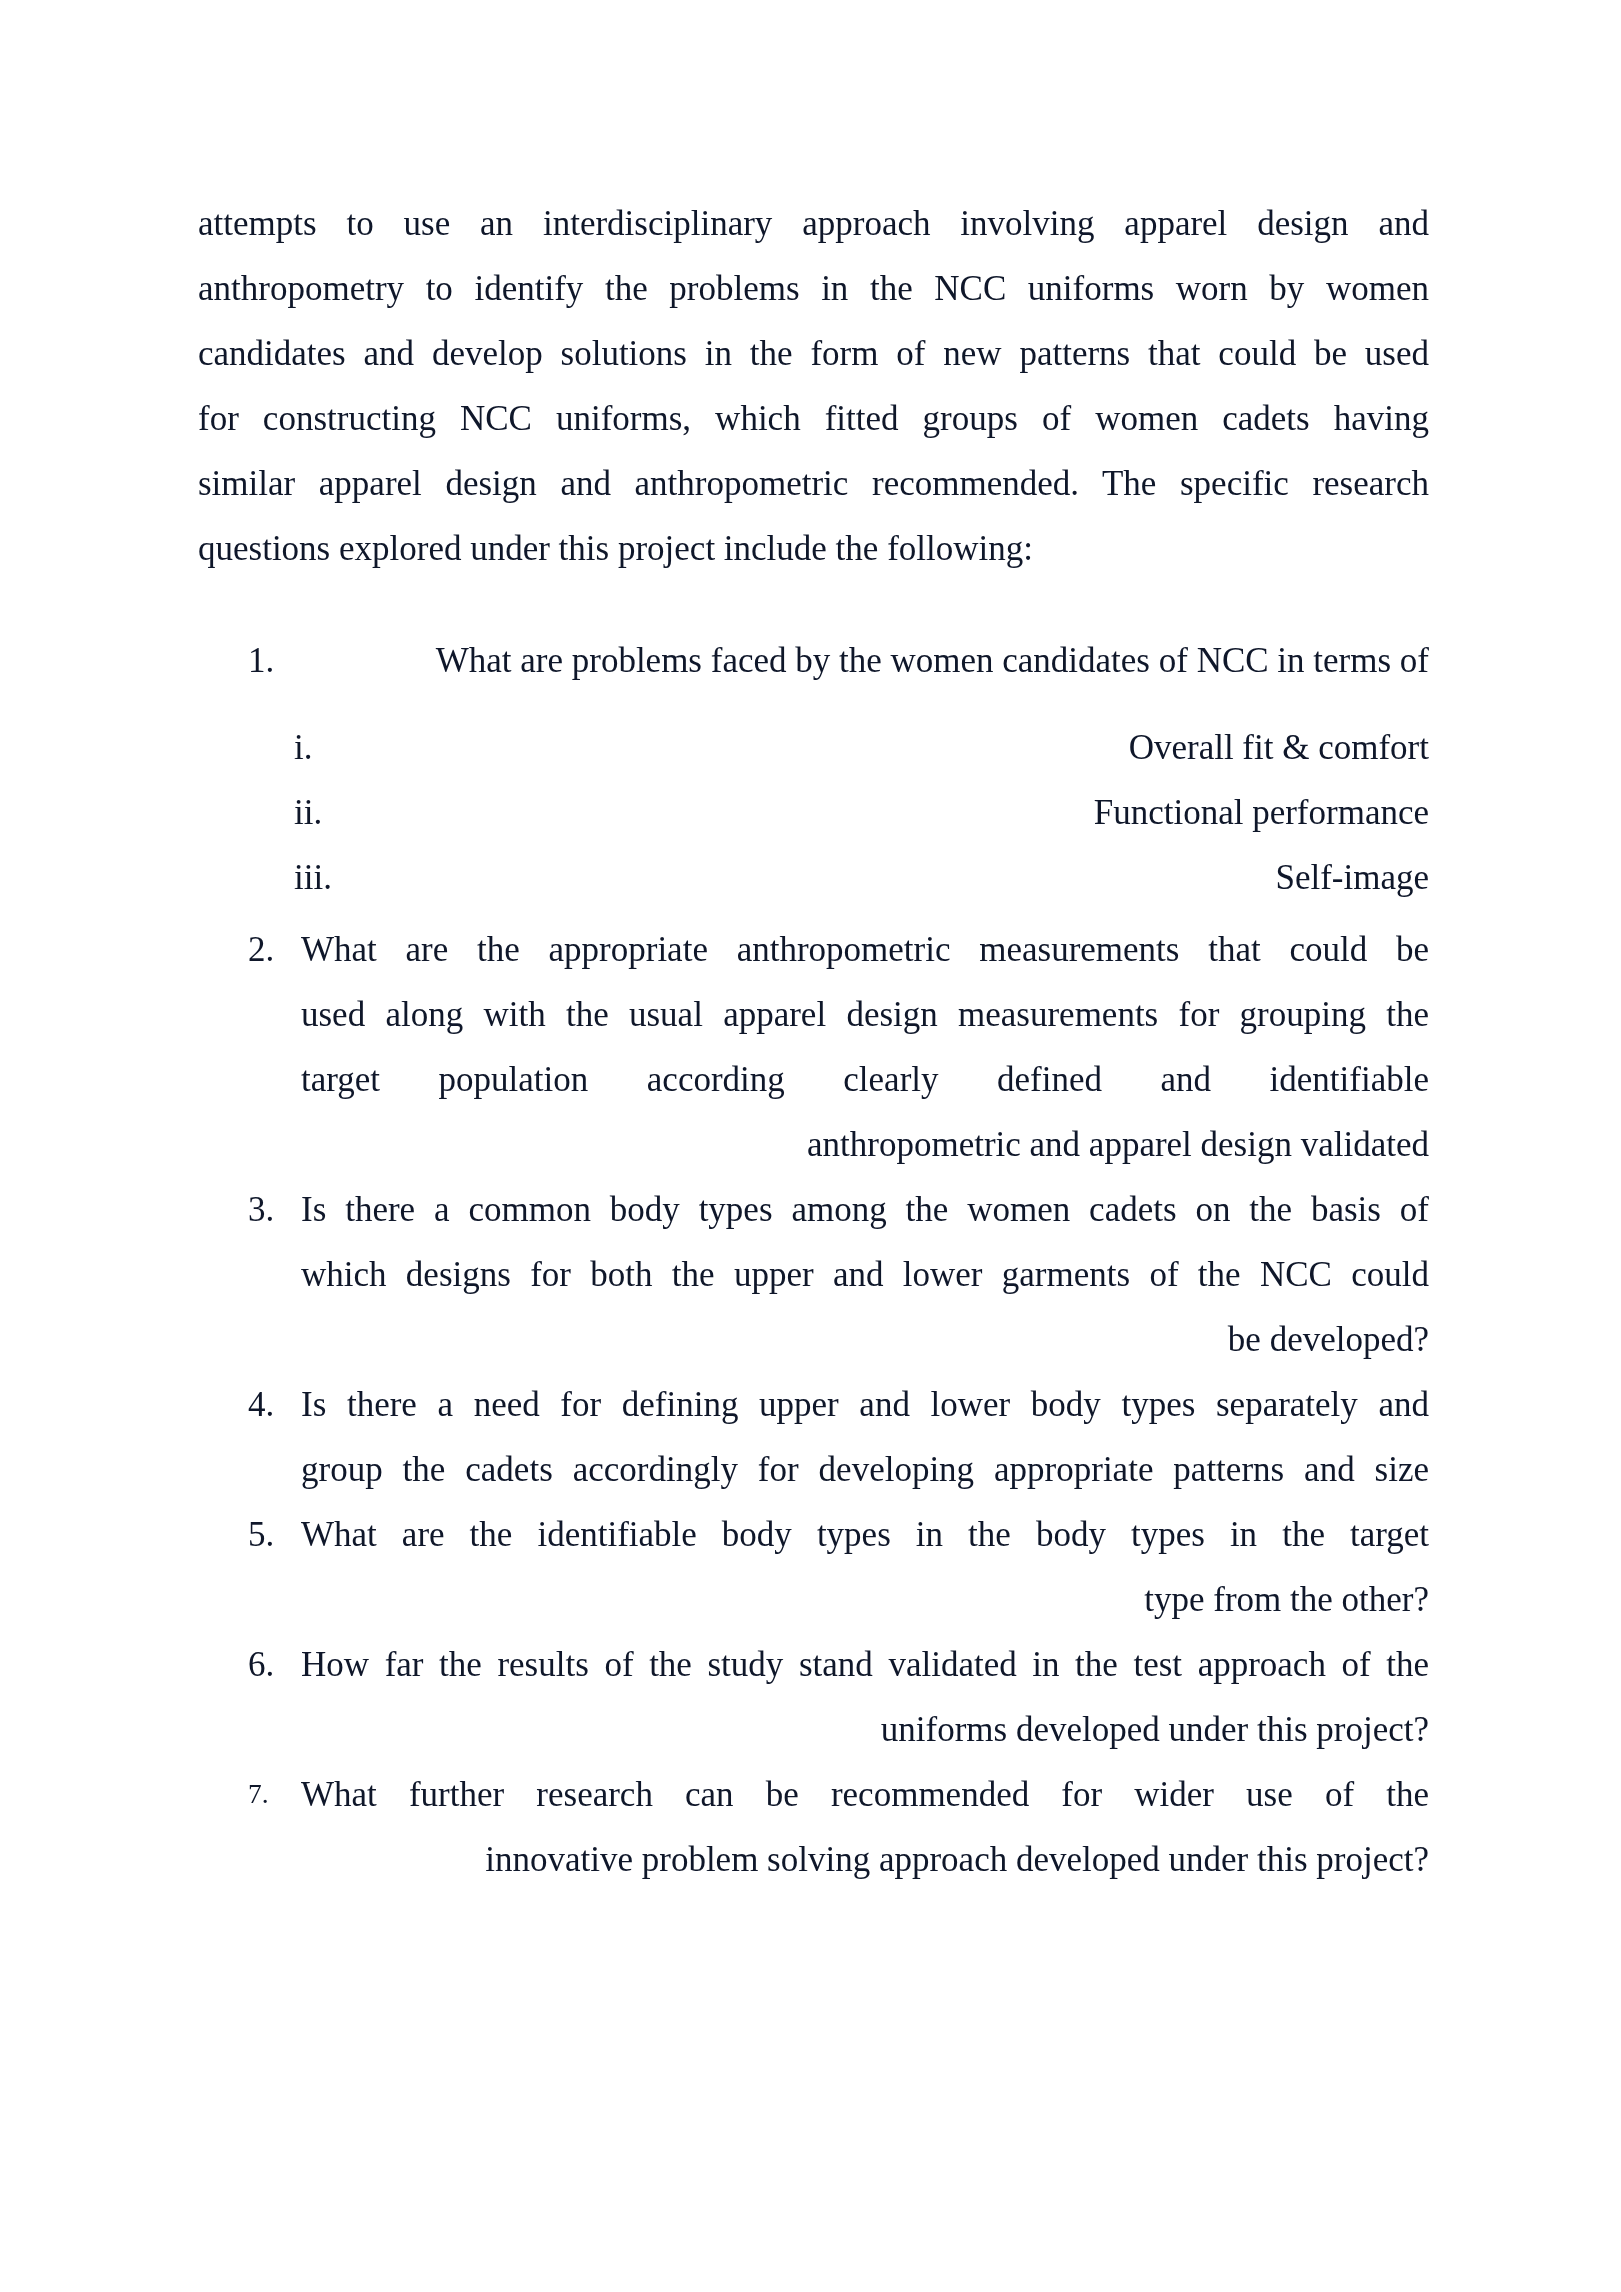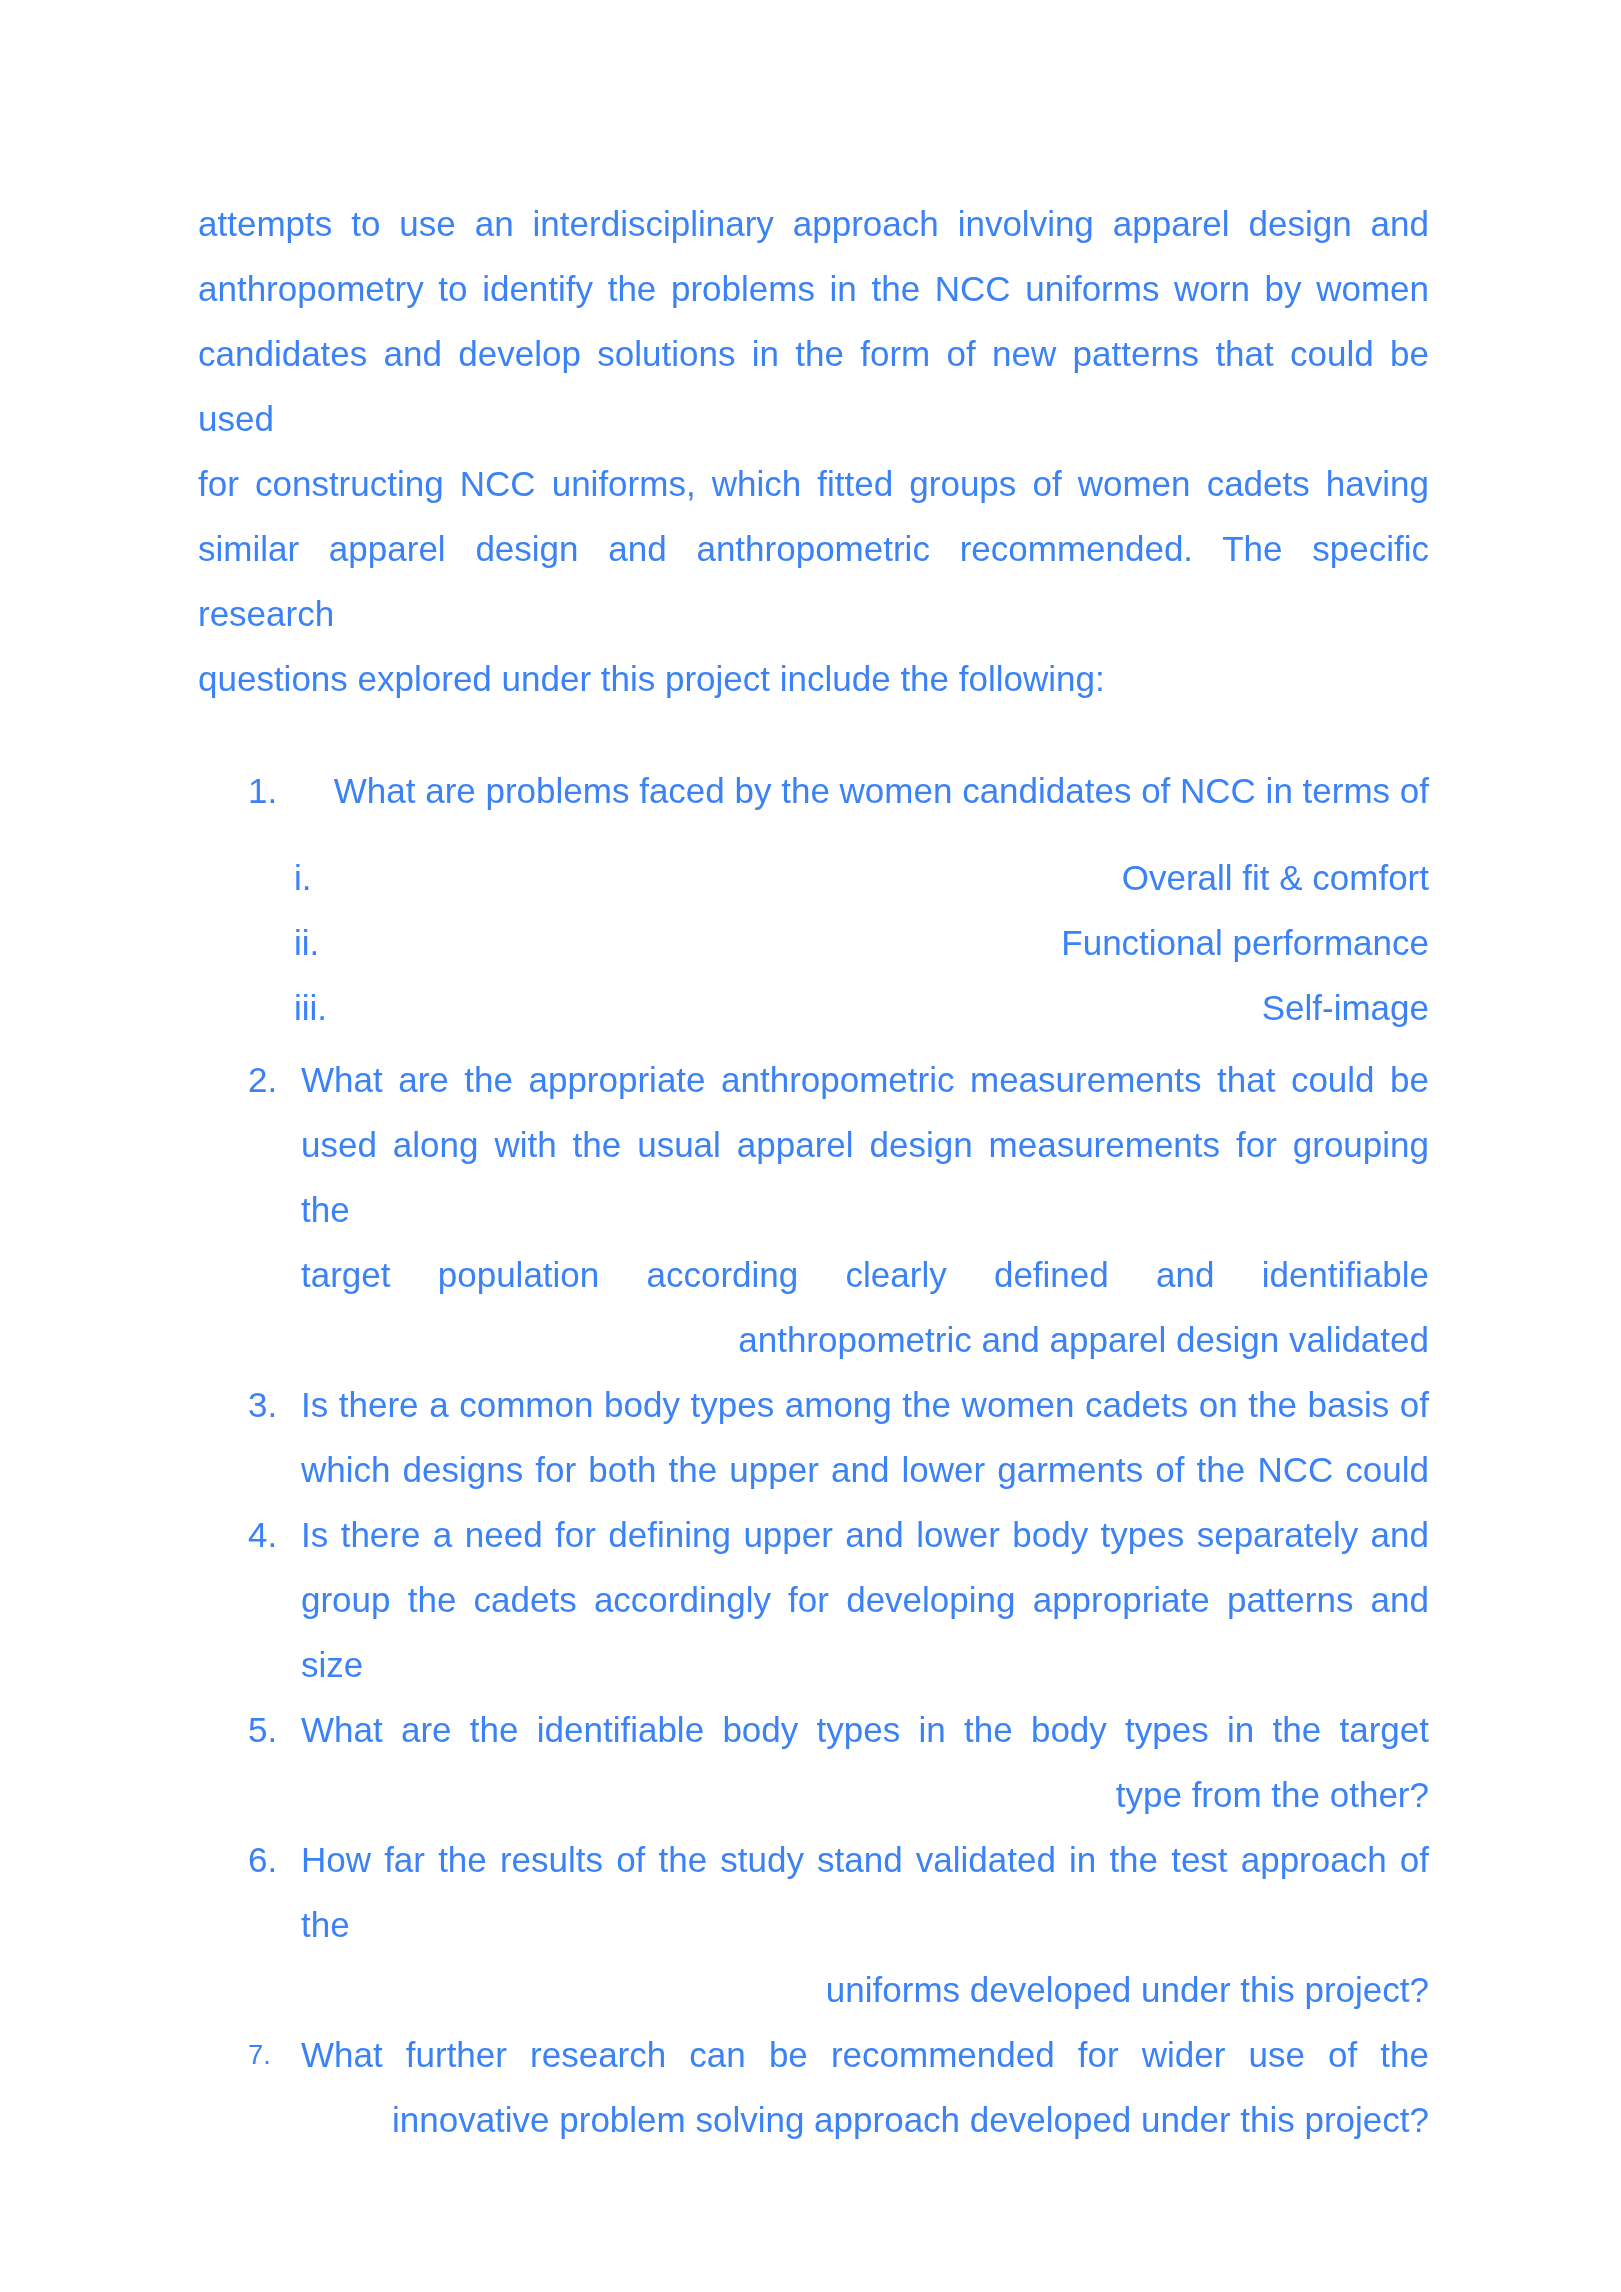--- a/index.html
+++ b/index.html
@@ -11,22 +11,22 @@
     width: 1621px;
     height: 2293px;
     position: relative;
   }
   .page {
     width: 1621px;
     height: 2293px;
     box-sizing: border-box;
     padding: 191px 192px 0 198px;
     background: #ffffff;
-    color: #3b82f6;
-    font-family: Liberation Sans, sans-serif;
+    color: #0f172a;
+    font-family: Liberation Serif, serif;
     font-size: 35px;
     line-height: 65px;
     overflow: hidden;
   }
   .para .tline {
     text-align: justify;
   }
   .tline {
     white-space: nowrap;
     text-align: right;
@@ -106,20 +106,21 @@
       <div class="tline just">What are the appropriate anthropometric measurements that could be</div>
       <div class="tline just">used along with the usual apparel design measurements for grouping the</div>
       <div class="tline just">target population according clearly defined and identifiable</div>
       <div class="tline">anthropometric and apparel design validated</div>
     </div>
 
     <div class="qitem">
       <span class="qnum">3.</span>
       <div class="tline just">Is there a common body types among the women cadets on the basis of</div>
       <div class="tline just">which designs for both the upper and lower garments of the NCC could</div>
+      <div class="tline">be developed?</div>
     </div>
 
     <div class="qitem">
       <span class="qnum">4.</span>
       <div class="tline just">Is there a need for defining upper and lower body types separately and</div>
       <div class="tline just">group the cadets accordingly for developing appropriate patterns and size</div>
     </div>
 
     <div class="qitem">
       <span class="qnum">5.</span>

